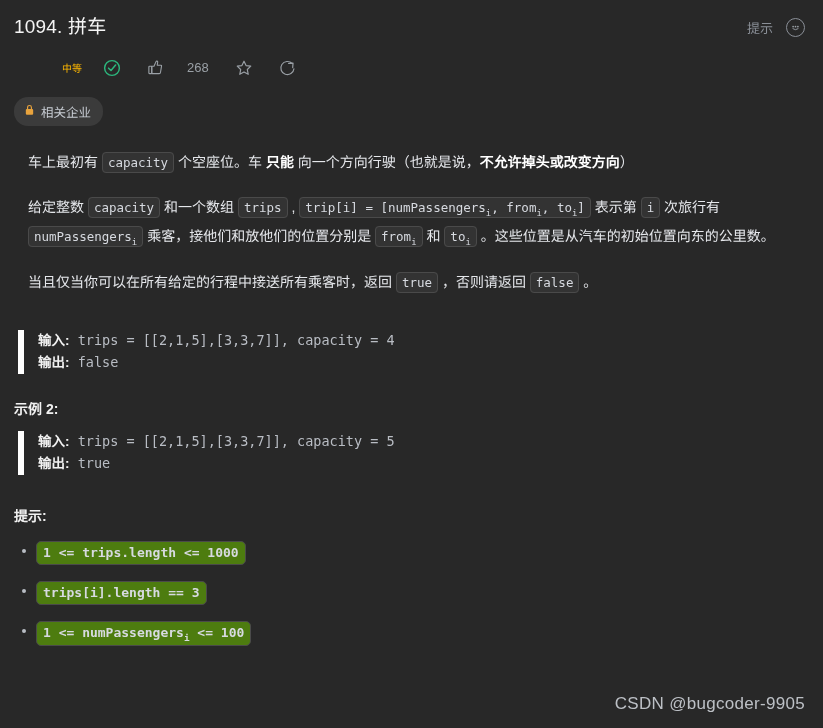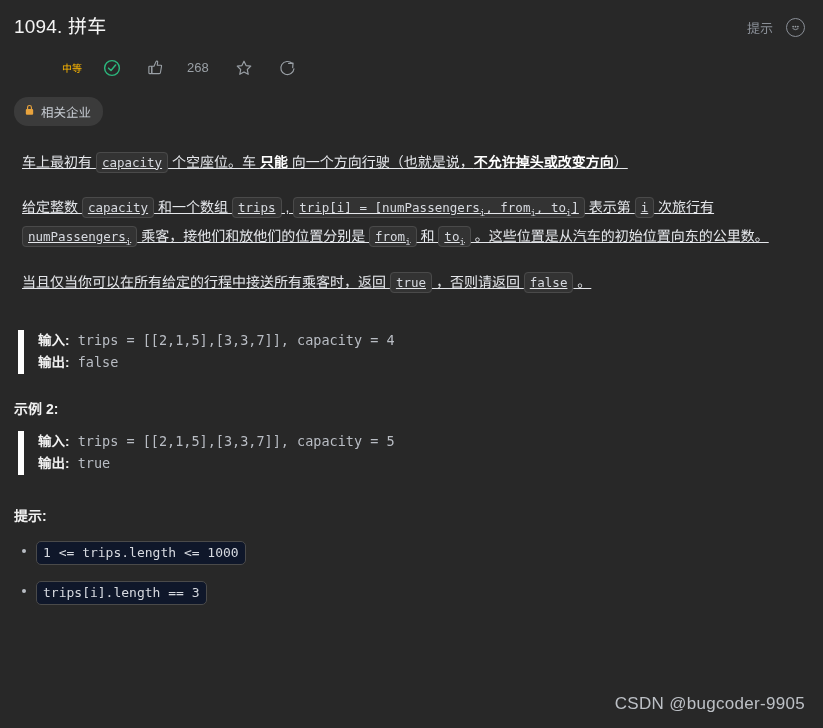--- a/index.html
+++ b/index.html
@@ -113,22 +113,21 @@
     cursor: pointer;
     text-align: center;
   }
 
   
   .description { margin-top: 22px; }
   .desc-p {
     font-size: 14px;
     line-height: 2.05;
     color: #e5e7eb;
-    margin: 0 0 17px 8px;
-    text-decoration: underline;
+    margin: 0 0 17px 14px;
   }
   .desc-p:last-child { margin-bottom: 0; }
   code.inline {
     font-family: "DejaVu Sans Mono", "Liberation Mono", monospace;
     font-size: 12.5px;
     background: #333333;
     border: 1px solid #4a4a4a;
     border-radius: 4px;
     padding: 2px 5px;
     color: #d7dae0;
@@ -188,27 +187,28 @@
     top: 8px;
     width: 4px;
     height: 4px;
     border-radius: 50%;
     background: #b9bdc4;
   }
   code.block-code {
     display: inline-block;
     font-family: "DejaVu Sans Mono", "Liberation Mono", monospace;
     font-size: 13px;
-    background: #0f172a;
+    background: #4d7c0f;
     border: 1px solid #4a4a4a;
     border-radius: 5px;
     padding: 3px 6px;
     color: #d7dae0;
     line-height: 1.25;
     white-space: nowrap;
+    font-weight: bold;
   }
   sub { font-size: 0.72em; line-height: 0; }
 
   
   .watermark {
     position: absolute;
     right: 18px;
     bottom: 14px;
     font-size: 17px;
     color: #c9cdd3;
@@ -303,19 +303,20 @@
       <div class="example-line"><span class="lbl">输入:</span><span> trips = [[2,1,5],[3,3,7]], capacity = 5</span></div>
       <div class="example-line"><span class="lbl">输出:</span><span> true</span></div>
     </div>
   </div>
 
   <div class="constraints">
     <div class="constraints-title">提示:</div>
     <ul class="constraint-list">
       <li><code class="block-code">1 &lt;= trips.length &lt;= 1000</code></li>
       <li><code class="block-code">trips[i].length == 3</code></li>
+      <li><code class="block-code"><span>1 &lt;= numPassengers</span><sub>i</sub><span> &lt;= 100</span></code></li>
 
     </ul>
   </div>
 
   <div class="watermark">CSDN @bugcoder-9905</div>
 
 </div>
 
 </body></html>

